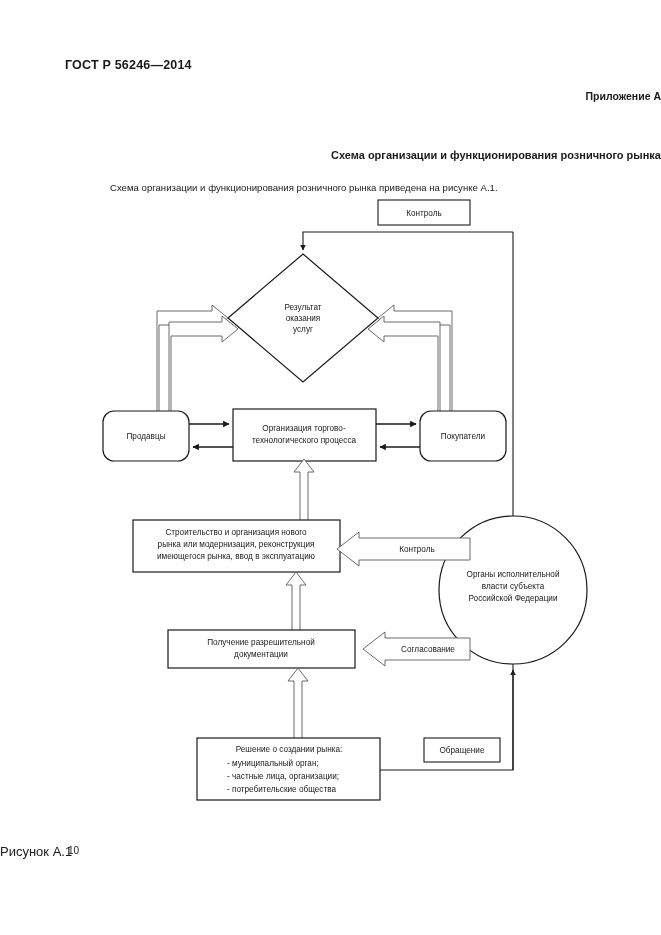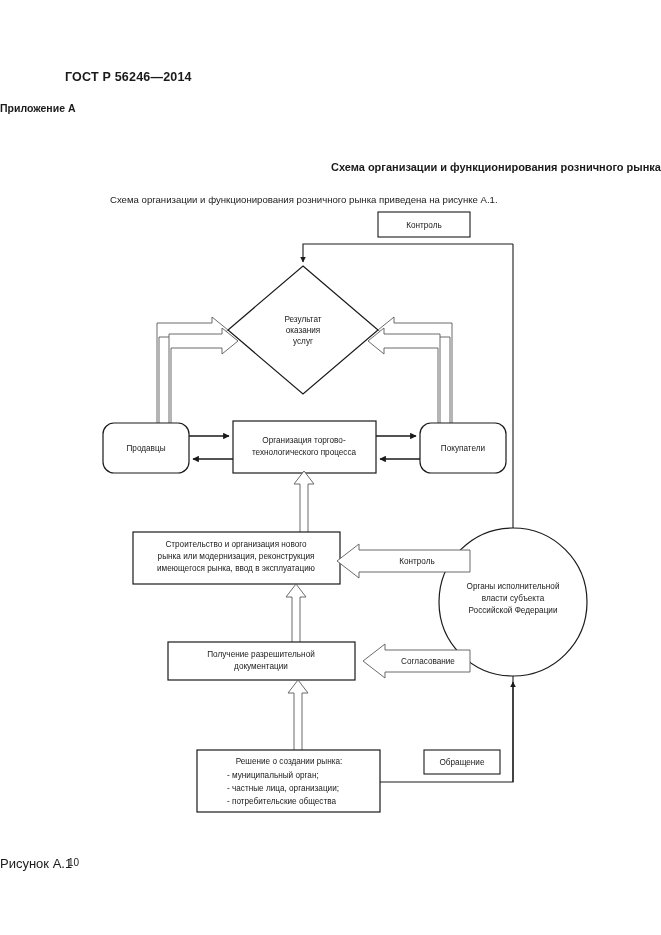--- a/index.html
+++ b/index.html
@@ -4,29 +4,29 @@
 <style>
   html, body { margin:0; padding:0; }
   body {
     width:661px; height:935px;
     background:#ffffff;
     font-family:"Liberation Sans", sans-serif;
     color:#1a1a1a;
     position:relative;
     overflow:hidden;
   }
-  .page { position:absolute; inset:0;margin-top:12px; }
+  .page { position:absolute; inset:0; }
 
   .doc-header {
     position:absolute; left:65px; top:58px;
     font-size:12.5px; font-weight:bold; letter-spacing:0.2px;
   }
   .annex-title {
     position:absolute; left:0; right:0; top:89px;
-    text-align:left; font-size:10.5px; font-weight:bold; line-height:14px;
+    text-align:right; font-size:10.5px; font-weight:bold; line-height:14px;
   }
   .annex-sub { font-weight:bold; }
   .section-title {
     position:absolute; left:0; right:0; top:149px;
     text-align:right; font-size:11px; font-weight:bold;
   }
   .intro-para {
     position:absolute; left:110px; top:181px; width:470px;
     font-size:9.6px; line-height:13px;
   }

